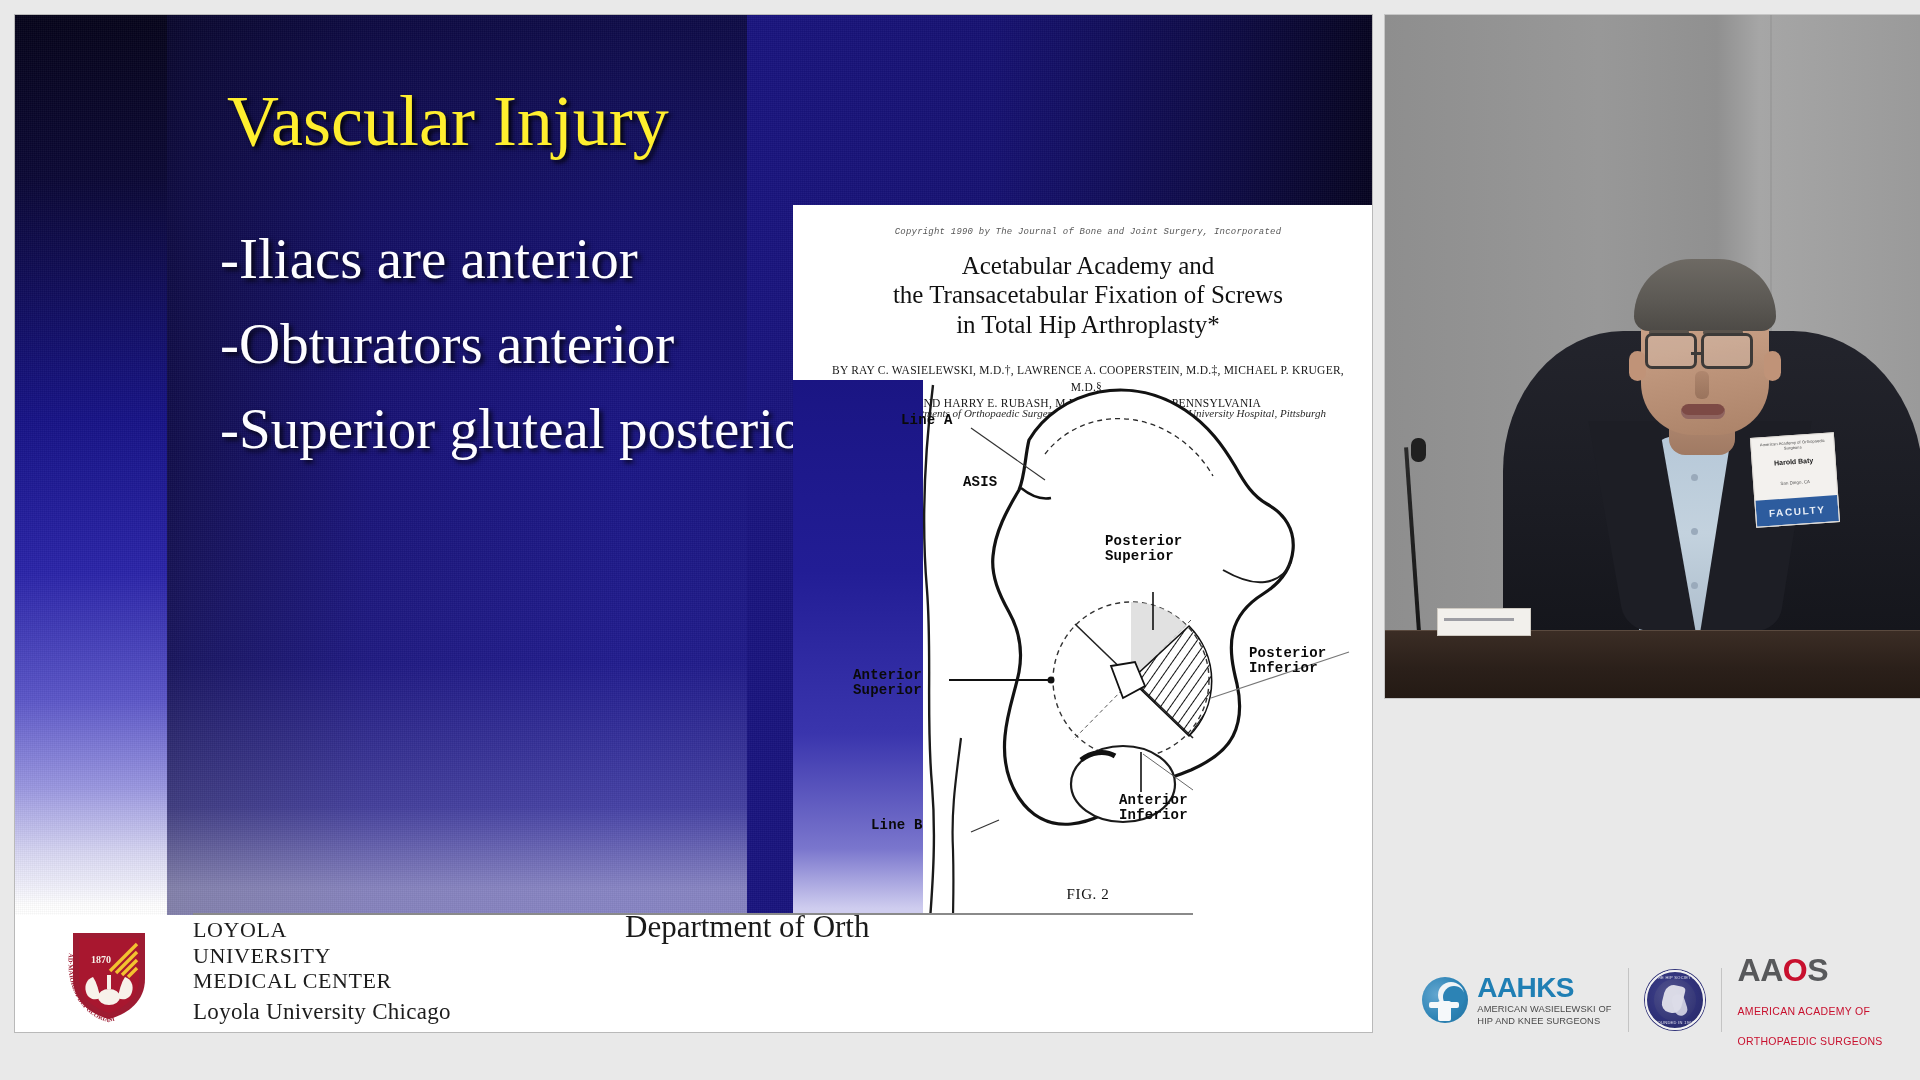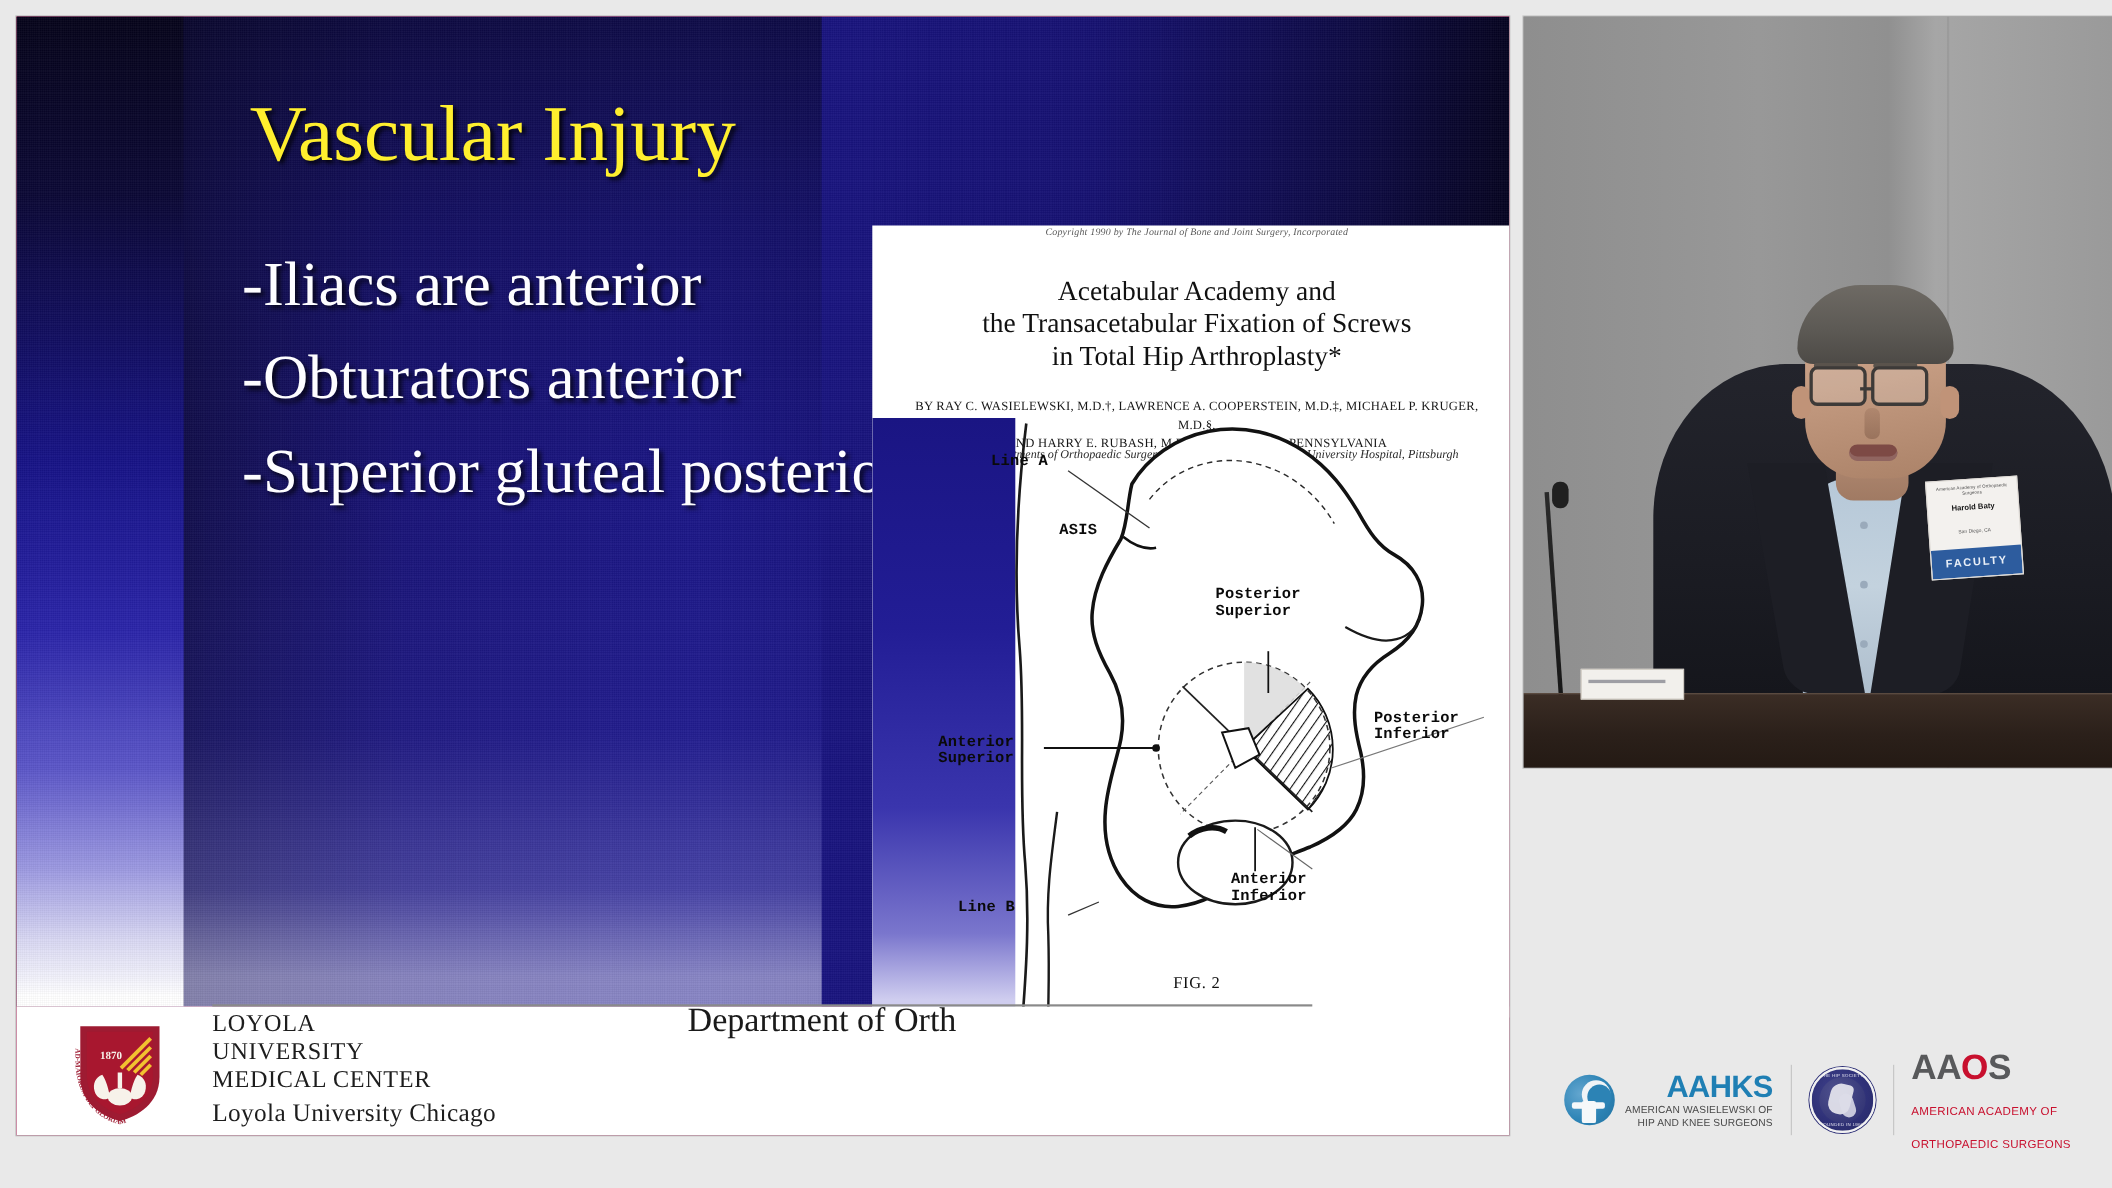--- a/index.html
+++ b/index.html
@@ -6,21 +6,21 @@
   body{
     width:1920px;height:1080px;overflow:hidden;
     background:#e9e9e9;
     font-family:"Liberation Sans", sans-serif;
     position:relative;
   }
 
   
   #slide-panel{
     position:absolute;left:15px;top:15px;width:1357px;height:1017px;
-    background:#be185d;
+    background:#0369a1;
     box-shadow:0 0 0 1px #b9b9b9;
     overflow:hidden;
   }
   
   #slide-navy{
     position:absolute;left:0;top:0;width:1357px;height:900px;
     background:
       linear-gradient(to right,
         #05031c 0%, #0a0730 6%, #120e52 13%, #181276 26%, #1a1585 45%, #151071 72%, #0c0942 90%, #050320 100%);
   }
@@ -66,22 +66,22 @@
   #bullet-1{top:300px;}
   #bullet-2{top:385px;}
 
   
   #paper-scan{
     position:absolute;left:778px;top:190px;width:590px;height:720px;
     background:#ffffff;
     overflow:hidden;
   }
   #paper-copyright{
-    position:absolute;left:0;right:0;top:1px;text-align:center;
-    font-family:Liberation Serif, serif;
+    position:absolute;left:0;right:0;top:22px;text-align:center;
+    font-family:Liberation Mono, monospace;
     font-size:9px;color:#3a3a3a;letter-spacing:0.2px;
     font-style:italic;opacity:.85;
   }
   #paper-title{
     position:absolute;left:0;right:0;top:46px;text-align:center;
     font-family:"Liberation Serif", serif;
     font-size:25px;line-height:1.17;color:#111;
   }
   #paper-authors{
     position:absolute;left:22px;right:22px;top:157px;text-align:center;
@@ -234,21 +234,21 @@
     color:#e8eef7;font-size:10px;font-weight:bold;letter-spacing:1.6px;
     display:flex;align-items:center;justify-content:center;
   }
 
   
   #logo-bar{
     position:absolute;left:1385px;top:940px;width:535px;height:120px;
     display:flex;align-items:center;justify-content:center;gap:0;
   }
   .logo-sep{width:1px;height:64px;background:#c4c4c4;margin:0 16px;}
-  #aahks-logo{display:flex;align-items:center;gap:9px;text-align:right;}
+  #aahks-logo{display:flex;align-items:center;gap:9px;}
   #aahks-mark{width:46px;height:46px;border-radius:50%;
     background:radial-gradient(circle at 32% 38%,#63a6cf 0%,#2c83b5 58%,#22719f 100%);position:relative;overflow:hidden;}
   #aahks-mark::before{content:"";position:absolute;left:16px;top:5px;width:26px;height:26px;
     border-radius:50%;background:#f0f4f7;}
   #aahks-mark::after{content:"";position:absolute;left:21px;top:9px;width:22px;height:22px;
     border-radius:50%;background:#2c83b5;}
   #aahks-stem{position:absolute;left:16px;top:24px;width:13px;height:20px;background:#f5f8fa;border-radius:2px;z-index:3;}
   #aahks-bar{position:absolute;left:7px;top:25px;width:30px;height:6px;background:#f5f8fa;border-radius:2px;z-index:3;}
   #aahks-text{line-height:1;}
   #aahks-name{font-size:28px;font-weight:bold;color:#1f7fb4;letter-spacing:-0.6px;}

